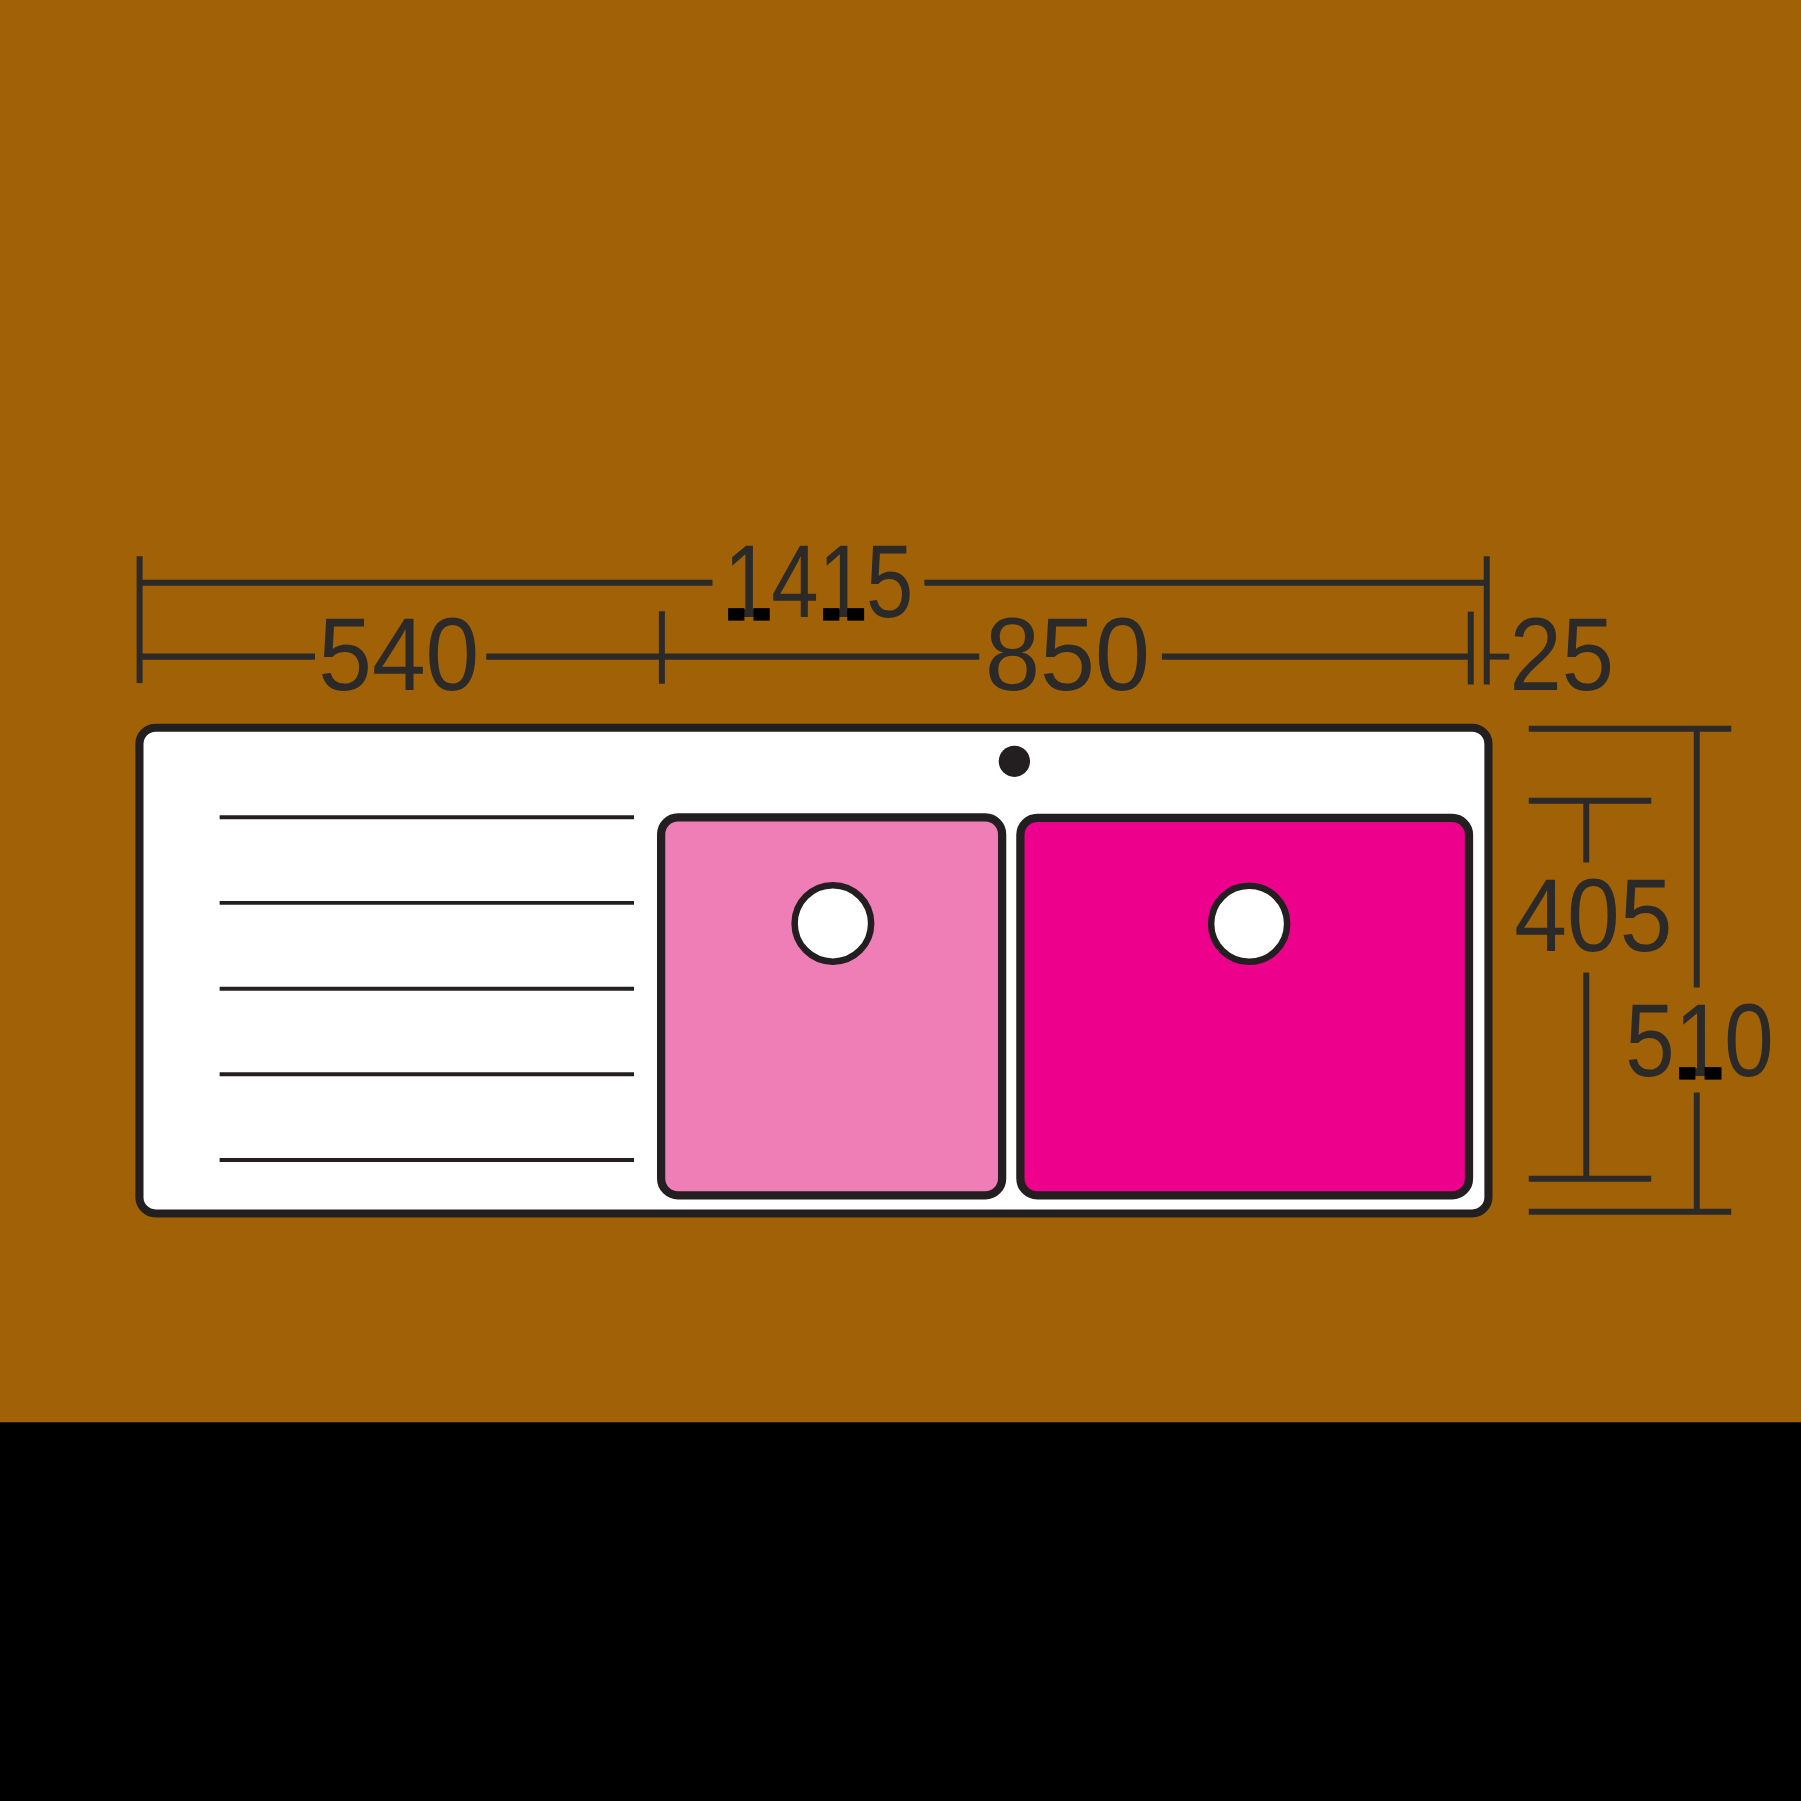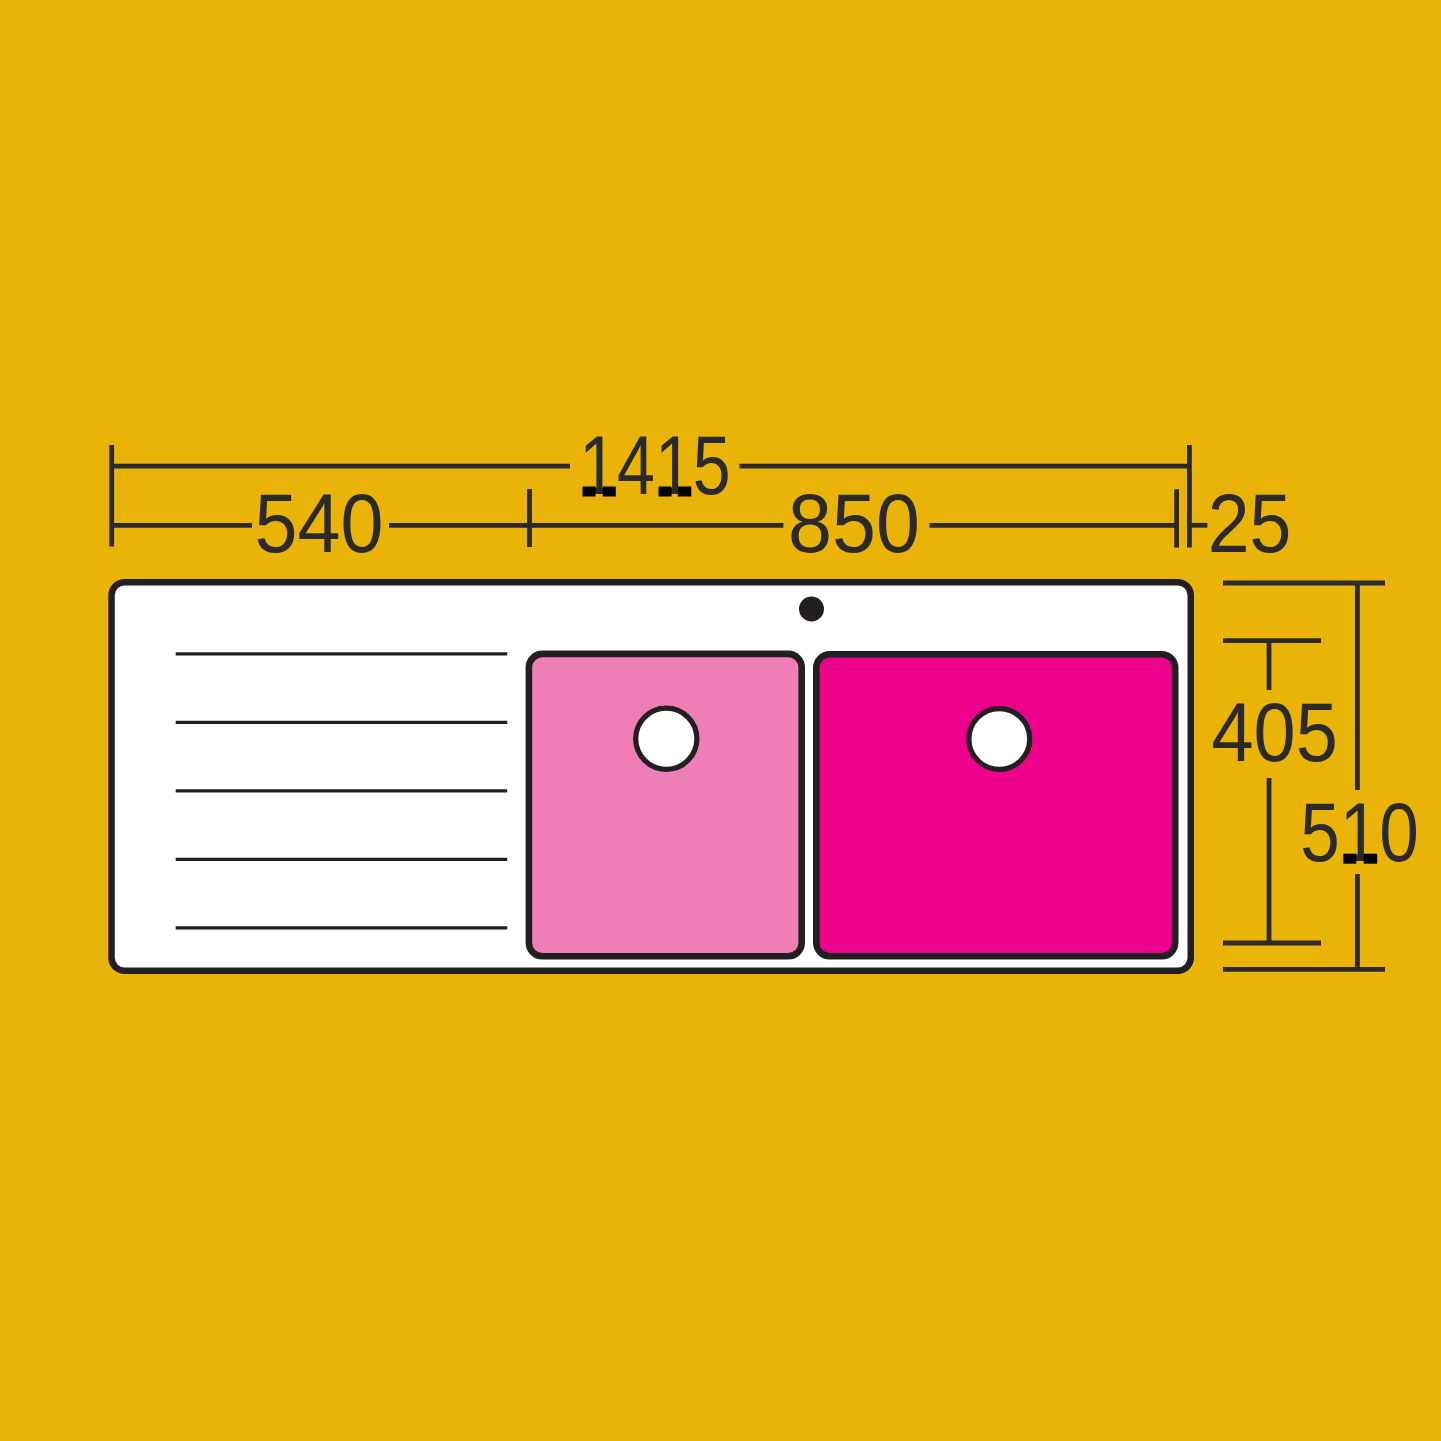--- a/index.html
+++ b/index.html
@@ -1,16 +1,16 @@
 <!DOCTYPE html>
 <html><head>
 <meta charset="utf-8">
 <style>
   html,body{margin:0;padding:0;background:#000;}
-  .stage{width:1441px;height:1441px;background:#eab308;position:relative;overflow:hidden;}
+  .stage{width:1441px;height:1138px;background:#a16207;position:relative;overflow:hidden;}
   svg{display:block;}
   text{font-family:"Liberation Sans",sans-serif;fill:#2b2a29;font-size:83px;}
 </style>
 </head>
 <body>
 <div class="stage">
 <svg width="1441" height="1441" viewBox="0 0 1441 1441">
 
   <rect x="111.55" y="582.15" width="1079.2" height="388.6" rx="13" ry="13" fill="#ffffff" stroke="#231f20" stroke-width="6.5"></rect>
 

